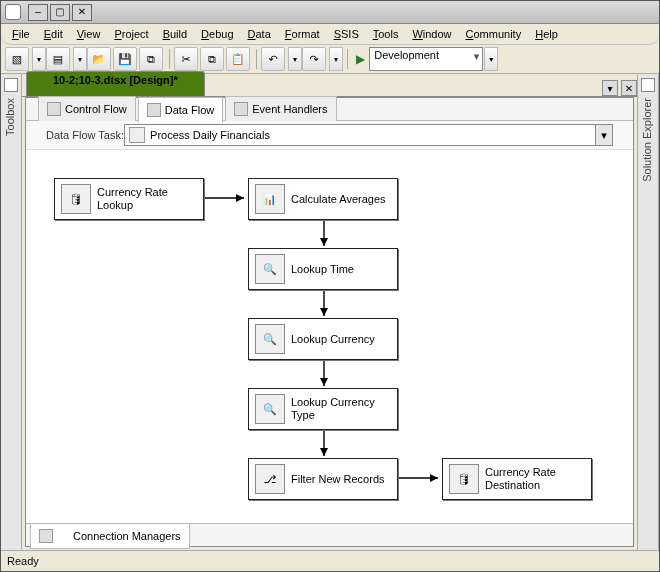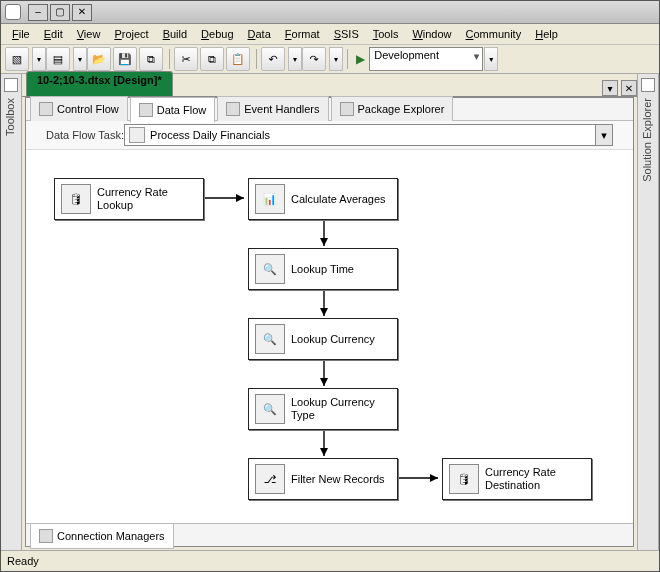--- a/index.html
+++ b/index.html
@@ -1,58 +1,58 @@
 <!DOCTYPE html>
 <html><head>
 <meta charset="utf-8">
 <style>
 html,body{margin:0;padding:0;font-family:"Tahoma","Segoe UI",sans-serif;font-size:11px;color:#000;background:#ece9d8;}
 .window{width:660px;height:572px;border:1px solid #555;background:#ece9d8;display:flex;flex-direction:column;box-sizing:border-box;}
 .titlebar{height:22px;background:linear-gradient(#dcdcdc,#c0c0c0);display:flex;align-items:center;padding:0 4px;border-bottom:1px solid #888;}
 .titlebar .app-icon{width:14px;height:14px;border:1px solid #777;border-radius:3px;background:#fff;margin-right:5px;}
 .titlebar .title{font-weight:bold;flex:1;white-space:nowrap;overflow:hidden;}
 .winbtn{width:18px;height:15px;border:1px solid #666;background:#d6d6d6;margin-left:2px;display:flex;align-items:center;justify-content:center;font-size:10px;line-height:1;cursor:pointer;}
-.menubar{height:20px;display:flex;align-items:center;padding:0 4px;border-bottom:1px solid #c0c0c0;background:#ece9d8;}
+.menubar{height:20px;display:flex;align-items:center;padding:0 4px;border-bottom:1px solid #c0c0c0;background:#ece9d8;border-radius:10px;}
 .menubar .menu-item{padding:2px 7px;cursor:default;}
 .menubar .menu-item u{text-decoration:underline;}
 .toolbar{height:28px;display:flex;align-items:center;padding:0 4px;border-bottom:1px solid #aaa;background:#ece9d8;}
 .tbtn{width:22px;height:22px;border:1px solid #bbb;background:linear-gradient(#fdfdfd,#e2e2e2);margin-right:2px;display:flex;align-items:center;justify-content:center;border-radius:2px;cursor:pointer;}
 .tsep{width:1px;height:20px;background:#aaa;margin:0 4px;}
 .tplay{margin-left:4px;display:flex;align-items:center;}
 .tplay .arrow{color:#2a7a2a;font-size:12px;margin-right:4px;}
 .configsel{height:20px;border:1px solid #888;background:#fff;padding:1px 18px 1px 4px;position:relative;min-width:90px;}
 .configsel:after{content:"▾";position:absolute;right:3px;top:2px;color:#555;}
 .dropbtn{width:12px;height:22px;border:1px solid #bbb;background:linear-gradient(#fdfdfd,#e2e2e2);display:flex;align-items:center;justify-content:center;font-size:8px;margin-left:1px;}
 .body{flex:1;display:flex;min-height:0;}
 .edge-tab{width:20px;background:#e6e6e6;border-left:1px solid #aaa;border-right:1px solid #aaa;position:relative;}
 .edge-tab.left{border-left:none;}
 .edge-tab .et-pin{position:absolute;top:4px;left:3px;width:12px;height:12px;border:1px solid #888;background:#fff;}
 .edge-tab .et-label{writing-mode:vertical-rl;transform:rotate(180deg);position:absolute;top:24px;left:3px;font-size:11px;color:#444;}
 .doc-area{flex:1;display:flex;flex-direction:column;min-width:0;}
 .doc-tabs{height:22px;display:flex;align-items:flex-end;padding-left:4px;background:#ece9d8;border-bottom:1px solid #888;}
-.doc-tab{height:20px;padding:2px 10px;border:1px solid #888;border-bottom:none;background:#15803d;font-weight:bold;border-radius:3px 3px 0 0;}
+.doc-tab{height:20px;padding:2px 26px;border:1px solid #888;border-bottom:none;background:#4d7c0f;font-weight:bold;border-radius:3px 3px 0 0;}
 .doc-tabs .spacer{flex:1;}
 .doc-tabs .dbtn{width:14px;height:14px;border:1px solid #888;background:#ddd;margin-left:3px;display:flex;align-items:center;justify-content:center;font-size:10px;cursor:pointer;}
 .designer{flex:1;display:flex;flex-direction:column;border:1px solid #888;margin:0 3px 3px 3px;background:#fff;min-height:0;}
-.inner-tabs{height:22px;display:flex;align-items:center;border-bottom:1px solid #bbb;background:#f4f4f4;padding-left:4px;}
+.inner-tabs{height:22px;display:flex;align-items:center;border-bottom:1px solid #bbb;background:#f4f4f4;padding-left:12px;}
 .itab{height:20px;padding:2px 8px;border:1px solid #bbb;background:#eee;margin-right:2px;display:flex;align-items:center;gap:4px;font-size:11px;cursor:pointer;}
 .itab.selected{background:#fff;border-bottom:1px solid #fff;position:relative;top:1px;}
 .itab .ticon{width:12px;height:12px;border:1px solid #999;background:#ddd;}
 .taskrow{height:28px;display:flex;align-items:center;padding:0 20px;border-bottom:1px solid #ddd;background:#f8f8f8;}
 .taskrow label{color:#333;}
 .tasksel{flex:1;height:20px;border:1px solid #888;background:#fff;display:flex;align-items:center;padding:0 4px;position:relative;}
 .tasksel .ts-icon{width:14px;height:14px;border:1px solid #999;background:#eee;margin-right:5px;}
 .tasksel .ts-drop{position:absolute;right:0;top:0;width:16px;height:100%;border-left:1px solid #888;background:#e6e6e6;display:flex;align-items:center;justify-content:center;}
 .canvas{flex:1;position:relative;background:#fff;overflow:hidden;}
 .node{position:absolute;border:1px solid #222;background:#fff;display:flex;align-items:center;width:148px;height:40px;box-shadow:1px 1px 0 #777;}
 .node .n-icon{width:28px;height:28px;margin:0 6px;border:1px solid #888;background:#f0f0f0;display:flex;align-items:center;justify-content:center;}
 .node .n-label{font-size:11px;line-height:1.15;flex:1;padding-right:4px;}
 svg.flow{position:absolute;left:0;top:0;width:100%;height:100%;pointer-events:none;}
 .bot-tabs{height:22px;border-top:1px solid #bbb;display:flex;align-items:flex-start;padding-left:4px;background:#f4f4f4;}
-.bot-tab{height:20px;padding:2px 8px;border:1px solid #bbb;border-top:none;background:#fff;display:flex;align-items:center;gap:4px;font-size:11px;}
+.bot-tab{height:20px;padding:2px 8px;border:1px solid #bbb;border-top:none;background:#fff;display:flex;align-items:center;gap:20px;font-size:11px;}
 .statusbar{height:20px;border-top:1px solid #aaa;display:flex;align-items:center;padding:0 6px;background:#ece9d8;}
 </style>
 </head>
 <body>
 <div class="window">
 
   <div class="titlebar">
     <div class="app-icon"></div>
     <div class="winbtn">–</div>
     <div class="winbtn">▢</div>
@@ -121,24 +121,20 @@
               <span>Control Flow</span>
             </div>
           <div class="itab selected">
               <div class="ticon"></div>
               <span>Data Flow</span>
             </div>
           <div class="itab">
               <div class="ticon"></div>
               <span>Event Handlers</span>
             </div>
-          <div class="itab">
-              <div class="ticon"></div>
-              <span>Package Explorer</span>
-            </div>
         </div>
 
         <div class="taskrow">
           <label>Data Flow Task:</label>
           <div class="tasksel">
             <div class="ts-icon"></div>
             <span>Process Daily Financials</span>
             <div class="ts-drop">▾</div>
           </div>
         </div>

